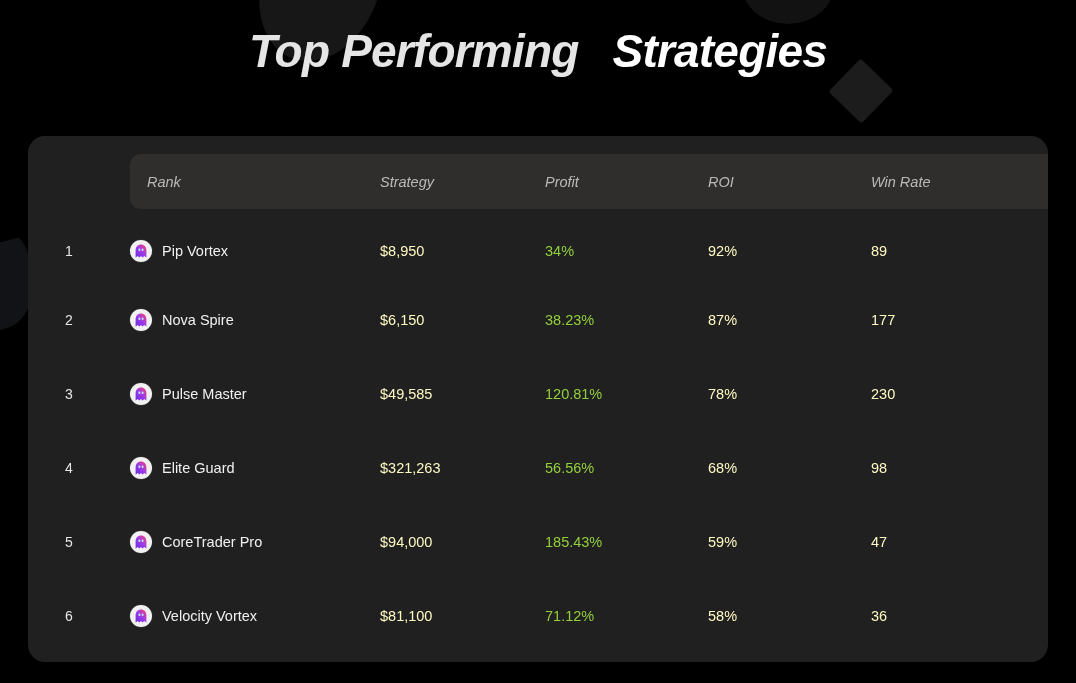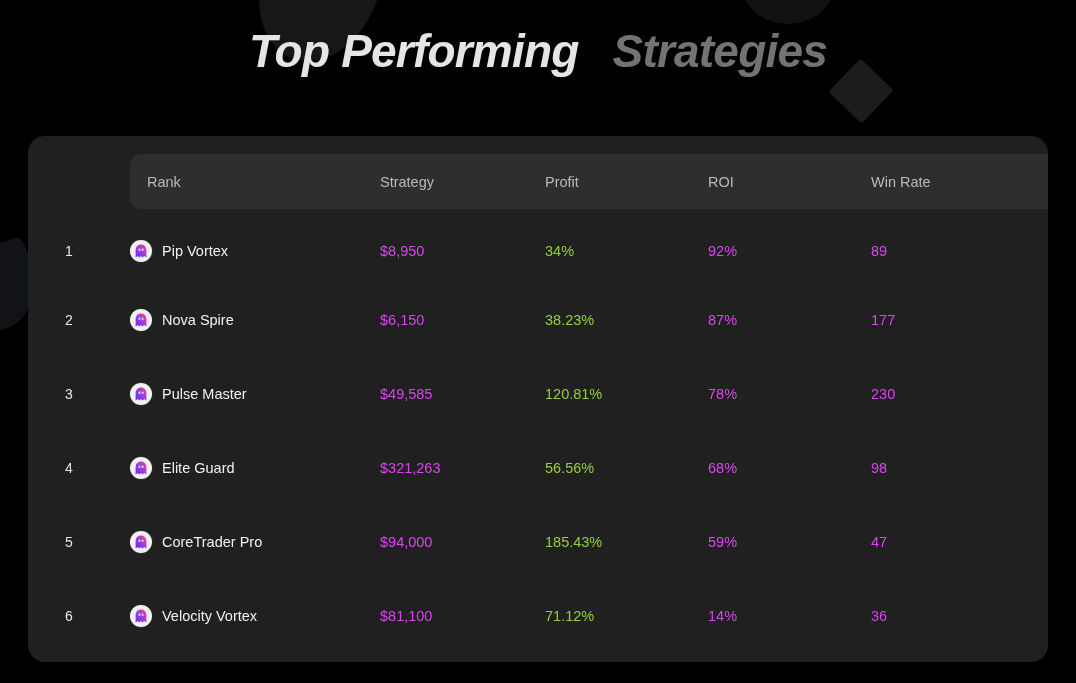--- a/index.html
+++ b/index.html
@@ -60,21 +60,21 @@
   .title {
     display:inline-block;
     font-size:46px;
     font-weight:bold;
     font-style:italic;
     letter-spacing:-0.8px;
     line-height:1.18;
     white-space:nowrap;
   }
   .title .t-white { color:#e5e5e5; }
-  .title .t-accent { color:#737373; margin-left:22px; }
+  .title .t-accent { color:#ffffff; margin-left:22px; }
 
   
   .card {
     position:absolute;
     left:28px; top:136px;
     width:1020px; height:526px;
     background:#212020;
     border-radius:17px;
     z-index:2;
     overflow:hidden;
@@ -107,21 +107,21 @@
   }
   thead th:first-child {
     border-top-left-radius:11px;
     border-bottom-left-radius:11px;
     padding-left:17px;
   }
   thead th:last-child {
     border-top-right-radius:11px;
     border-bottom-right-radius:11px;
   }
-  thead th .hcell { display:block; }
+  thead th .hcell { display:block;font-style:italic; }
 
   
   thead tr::before { content:""; }
 
   tbody tr { height:74px; }
   tbody td {
     font-size:14.5px;
     color:#ececec;
     vertical-align:middle;
     padding:0;
@@ -149,21 +149,21 @@
     align-items:center;
     justify-content:center;
     flex:0 0 22px;
     box-shadow:0 0 0 0.5px rgba(255,255,255,0.10);
   }
   .avatar svg { display:block; }
 
   .strategy-name { color:#f0f0f0; font-size:14.5px; white-space:nowrap; }
 
   .cell-roi { color:#93d13c;margin-left:48px; }
-  .cell-profit, .cell-winrate, .cell-followers { color:#d946ef;margin-left:24px; }
+  .cell-profit, .cell-winrate, .cell-followers { color:#fef9c3;margin-left:24px; }
 
   
   .table-pad { padding:18px 20px 0 20px; }
 </style>
 </head>
 <body>
 
 <div id="root">
 
   <div class="deco deco-blob-top"></div>
@@ -358,21 +358,21 @@
                       <path d="M7 0.6 C10.2 0.6 12.4 3 12.4 6.2 L12.4 13.4 L10.3 11.9 L8.6 13.4 L7 11.9 L5.4 13.4 L3.7 11.9 L1.6 13.4 L1.6 6.2 C1.6 3 3.8 0.6 7 0.6 Z" fill="url(#agrad)"></path>
                       <rect x="4.5" y="4.4" width="1.8" height="2.6" rx="0.7" fill="#bfe9f5"></rect>
                       <rect x="7.7" y="4.4" width="1.8" height="2.6" rx="0.7" fill="#bfe9f5"></rect>
                     </svg>
                   </span>
                   <span class="strategy-name">Velocity Vortex</span>
                 </div>
               </td>
               <td class="cell-profit"><span>$81,100</span></td>
               <td class="cell-roi"><span>71.12%</span></td>
-              <td class="cell-winrate"><span>14%</span></td>
+              <td class="cell-winrate"><span>58%</span></td>
               <td class="cell-followers"><span>36</span></td>
             </tr>
           </tbody>
       </table>
     </div>
   </div>
 
 </div>
 
 </body></html>

